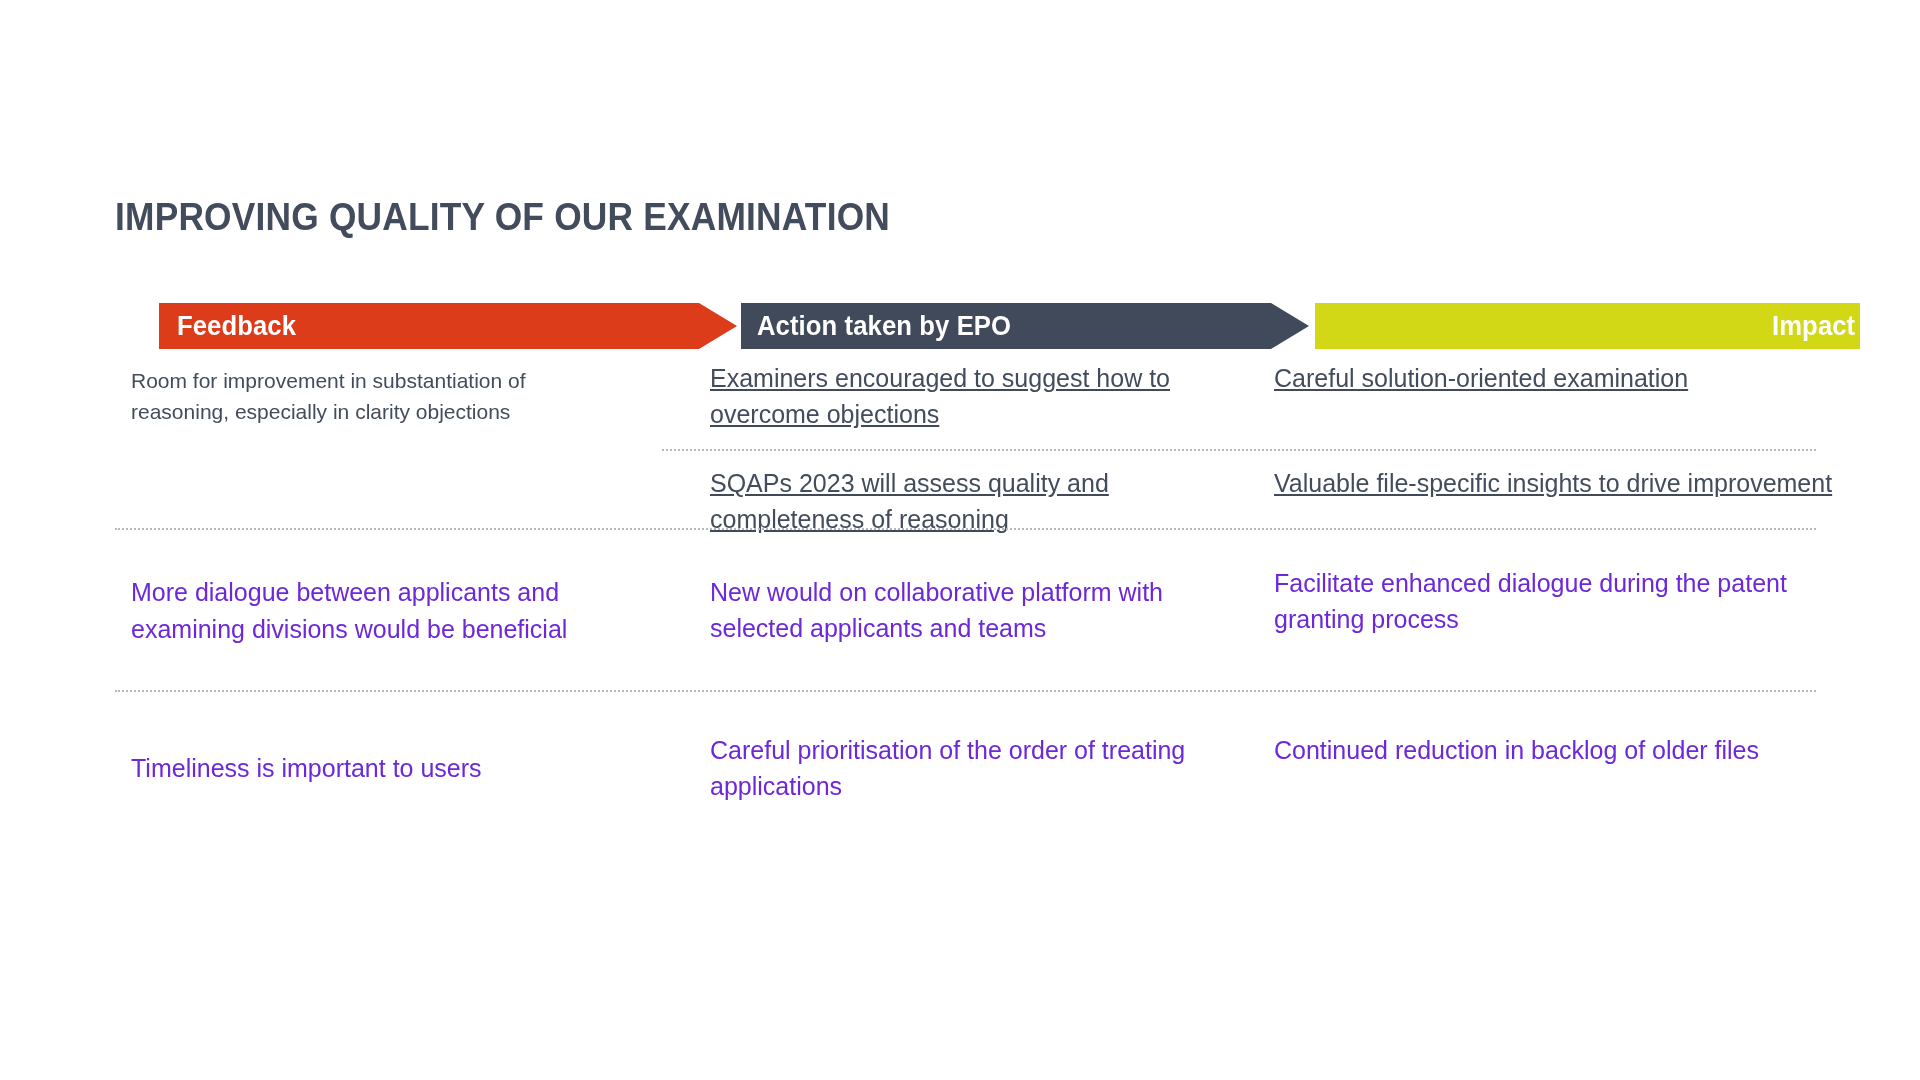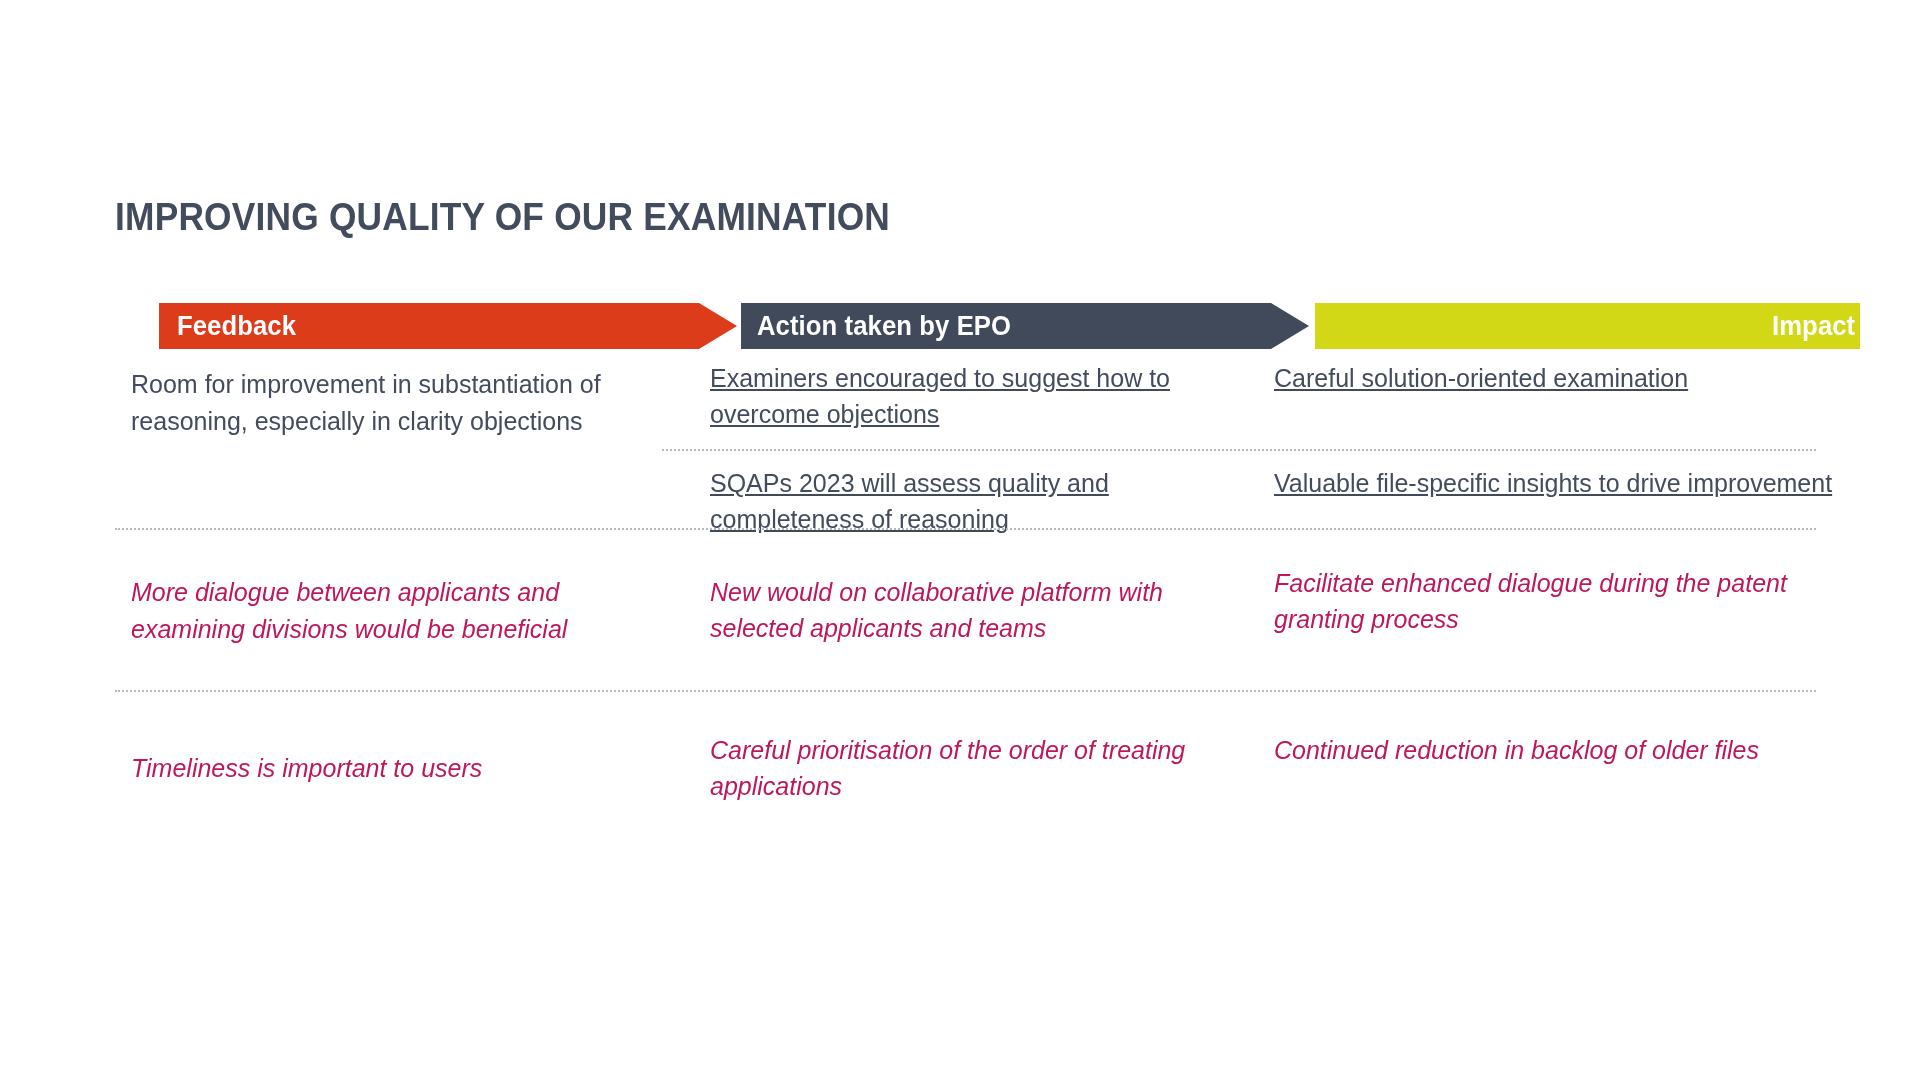--- a/index.html
+++ b/index.html
@@ -105,22 +105,21 @@
     position: relative;
     display: flex;
     width: 1920px;
     box-sizing: border-box;
   }
 
   .cell {
     box-sizing: border-box;
     font-size: 25px;
     line-height: 1.32;
-    color: #be185d;
-    font-style: italic;
+    color: #6d28d9;
   }
   .cell.c1 { width: 662px; padding-left: 131px; padding-right: 40px; }
   .cell.c2 { width: 595px; padding-left: 48px; padding-right: 34px; }
   .cell.c3 { width: 663px; padding-left: 17px; padding-right: 50px; }
 
   
   .sep-full {
     position: relative;
     height: 0;
     border-top: 2px dotted #b6b9bf;
@@ -134,21 +133,21 @@
     height: 186px;
   }
   .b1-col1 {
     position: absolute;
     left: 0;
     top: 24px;
     width: 662px;
     padding-left: 131px;
     padding-right: 40px;
     box-sizing: border-box;
-    font-size: 25px;
+    font-size: 21px;
     line-height: 1.47;
     color: #434c5c;
   }
   .b1-right {
     position: absolute;
     left: 662px;
     top: 0;
     width: 1258px;
   }
   .b1-subrow {

